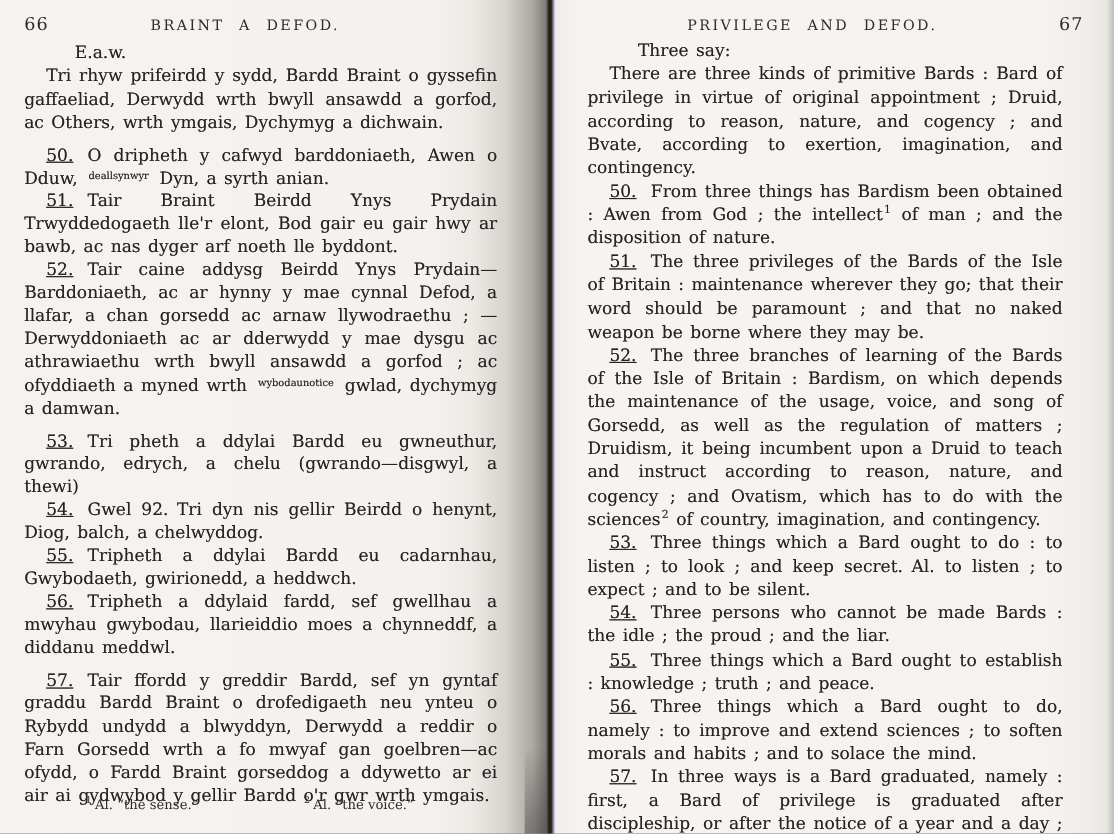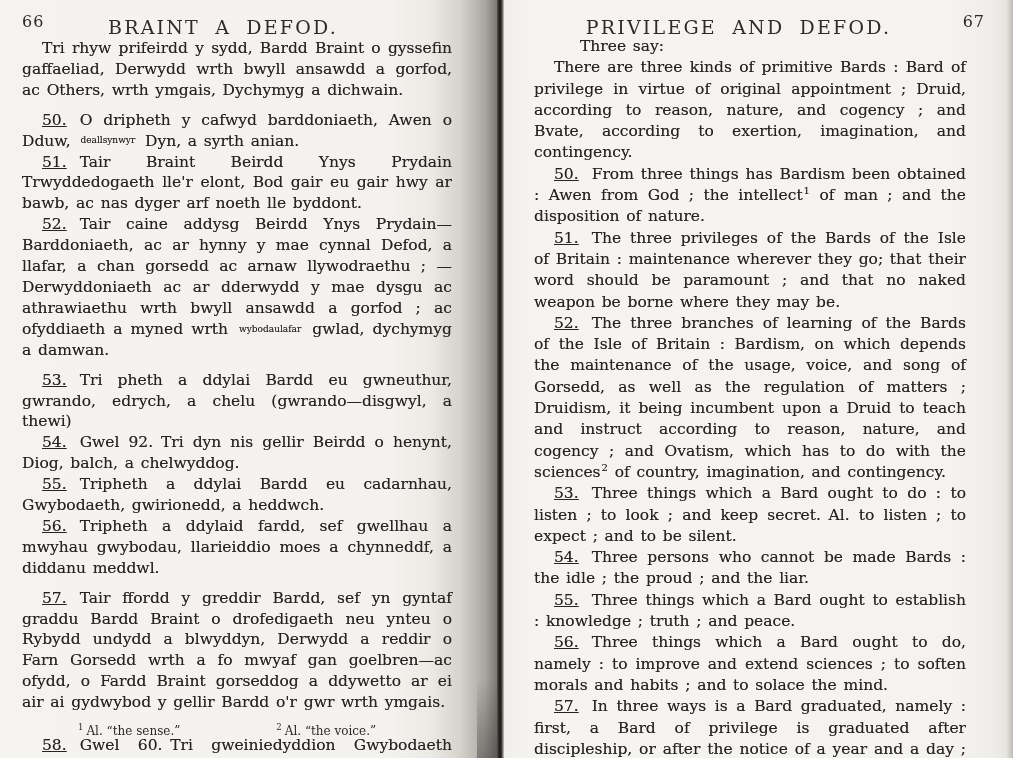--- a/index.html
+++ b/index.html
@@ -30,21 +30,21 @@
   }
   .edge-right{
     position:absolute;right:0;top:0;width:7px;height:758px;
     background:linear-gradient(to right,rgba(110,106,101,0),rgba(110,106,101,.30));
   }
   
   .folio{position:absolute;top:12px;font-size:16px;letter-spacing:1px;color:#2c2a27;}
   .folio-left{left:22px;}
   .folio-right{right:28px;}
   .running{
-    position:absolute;top:16px;font-size:19px;letter-spacing:2.2px;word-spacing:7px;
+    position:absolute;top:16px;font-size:13px;letter-spacing:2.2px;word-spacing:7px;
     color:#2e2c29;text-align:center;white-space:nowrap;
   }
   .running-left{left:0;right:54px;}
   .running-right{left:26px;right:66px;}
   
   .text-block{
     position:absolute;text-align:justify;
     font-size:15.5px;line-height:20.9px;word-spacing:1.8px;
     text-shadow:0 0 .45px rgba(38,36,34,.55);
   }
@@ -70,29 +70,30 @@
 </style>
 </head>
 <body>
 
 <div class="scan">
 
   <div class="page page-left">
     <span class="folio folio-left">66</span>
     <div class="running running-left">BRAINT A DEFOD.</div>
     <div class="text-block text-left">
+        <p class="para opening">E.a.w.</p>
         <p class="para">Tri rhyw prifeirdd y sydd, Bardd Braint o gyssefin gaffaeliad, Derwydd wrth bwyll ansawdd a gorfod, ac Others, wrth ymgais, Dychymyg a dichwain.</p>
         <p class="para gap-s"><span class="pnum">50.</span>O dripheth y cafwyd barddoniaeth, Awen o Dduw, <span class="stack">
             <span>deall</span>
             <span>synwyr</span>
           </span> Dyn, a syrth anian.</p>
         <p class="para"><span class="pnum">51.</span>Tair Braint Beirdd Ynys Prydain Trwyddedogaeth lle'r elont, Bod gair eu gair hwy ar bawb, ac nas dyger arf noeth lle byddont.</p>
         <p class="para"><span class="pnum">52.</span>Tair caine addysg Beirdd Ynys Prydain—Barddoniaeth, ac ar hynny y mae cynnal Defod, a llafar, a chan gorsedd ac arnaw llywodraethu ; — Derwyddoniaeth ac ar dderwydd y mae dysgu ac athrawiaethu wrth bwyll ansawdd a gorfod ; ac ofyddiaeth a myned wrth <span class="stack">
             <span>wybodau</span>
-            <span>lafar</span>
+            <span>notice</span>
           </span> gwlad, dychymyg a damwan.</p>
         <p class="para gap-s"><span class="pnum">53.</span>Tri pheth a ddylai Bardd eu gwneuthur, gwrando, edrych, a chelu (gwrando—disgwyl, a thewi)</p>
         <p class="para"><span class="pnum">54.</span>Gwel 92. Tri dyn nis gellir Beirdd o henynt, Diog, balch, a chelwyddog.</p>
         <p class="para"><span class="pnum">55.</span>Tripheth a ddylai Bardd eu cadarnhau, Gwybodaeth, gwirionedd, a heddwch.</p>
         <p class="para"><span class="pnum">56.</span>Tripheth a ddylaid fardd, sef gwellhau a mwyhau gwybodau, llarieiddio moes a chynneddf, a diddanu meddwl.</p>
         <p class="para gap-s"><span class="pnum">57.</span>Tair ffordd y greddir Bardd, sef yn gyntaf graddu Bardd Braint o drofedigaeth neu ynteu o Rybydd undydd a blwyddyn, Derwydd a reddir o Farn Gorsedd wrth a fo mwyaf gan goelbren—ac ofydd, o Fardd Braint gorseddog a ddywetto ar ei air ai gydwybod y gellir Bardd o'r gwr wrth ymgais.</p>
         <p class="para gap-l"><span class="pnum">58.</span>Gwel 60. Tri gweiniedyddion Gwybodaeth Beirdd</p>
       </div>
     <div class="footnotes">
         <span><sup>1</sup>Al. “the sense.”</span>

